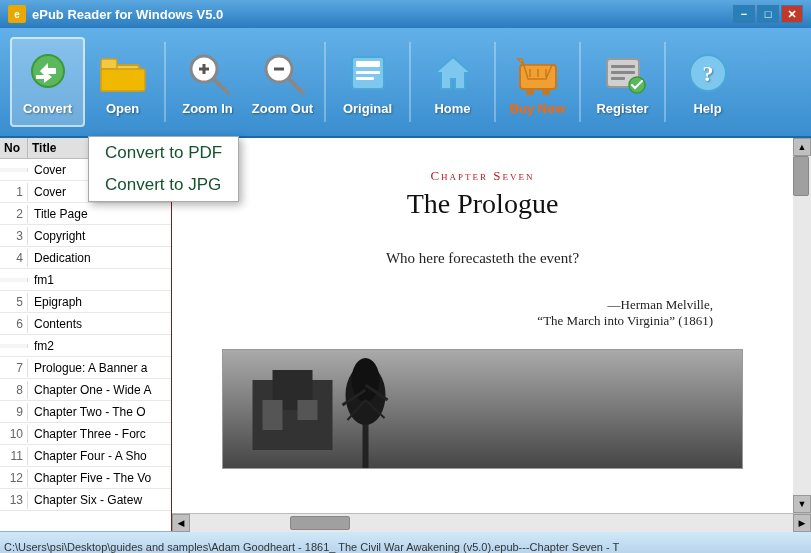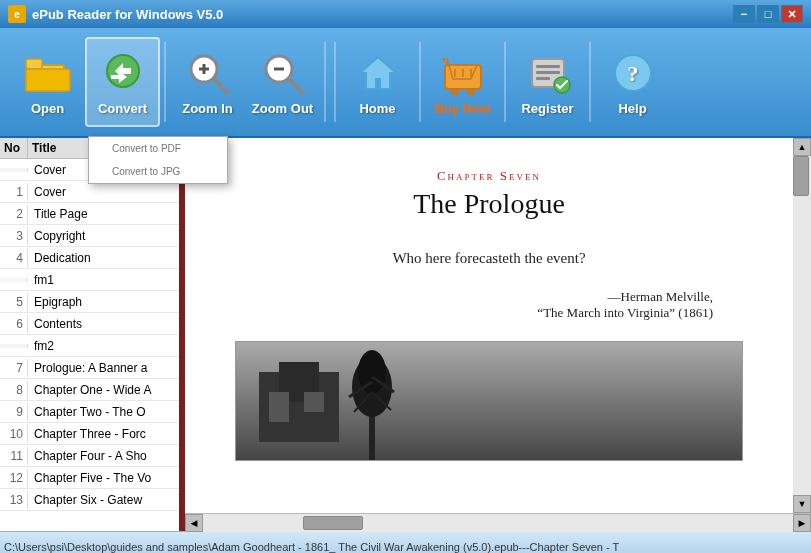--- a/index.html
+++ b/index.html
@@ -59,38 +59,38 @@
       position: absolute;
       top: 108px;
       left: 88px;
       background: white;
       border: 1px solid #aaa;
       box-shadow: 3px 3px 8px rgba(0,0,0,0.3);
       z-index: 100;
       min-width: 140px;
     }
     .dropdown-item {
-      padding: 6px 23px;
+      padding: 6px 16px;
       cursor: pointer;
-      font-size: 10px;
-      color: #737373;
+      font-size: 17px;
+      color: #14532d;
     }
 
     
     .main-content {
       display: flex;
       height: calc(553px - 28px - 110px - 22px);
       background: #c8dff0;
     }
 
     
     .toc-panel {
-      width: 185px;
+      width: 172px;
       background: white;
-      border-right: 6px solid #7f1d1d;
+      border-right: 1px solid #7f1d1d;
       overflow-y: auto;
       flex-shrink: 0;
     }
     .toc-header {
       display: flex;
       background: #e0e0e0;
       border-bottom: 1px solid #bbb;
       font-size: 12px;
       font-weight: bold;
     }
@@ -171,21 +171,21 @@
       font-family: 'Times New Roman', serif;
       color: #111;
       margin-bottom: 30px;
       font-weight: normal;
     }
     .chapter-quote {
       text-align: center;
       font-size: 15px;
       font-family: 'Times New Roman', serif;
       color: #222;
-      margin-bottom: 22px;
+      margin-bottom: 30px;
     }
     .chapter-attribution {
       text-align: right;
       font-size: 13px;
       font-family: 'Times New Roman', serif;
       color: #222;
       padding-right: 30px;
       margin-bottom: 20px;
     }
     .chapter-image {
@@ -267,40 +267,40 @@
   <span>ePub Reader for Windows V5.0</span>
   <div class="title-bar-controls">
     <div class="title-bar-btn minimize">−</div>
     <div class="title-bar-btn maximize">□</div>
     <div class="title-bar-btn close">✕</div>
   </div>
 </div>
 
 <div class="toolbar">
 
+  <div class="toolbar-btn" style="background:rgba(255,255,255,0.25); border: 2px solid rgba(255,255,255,0.6); border-radius:4px;">
+    <div class="toolbar-icon">
+      <svg width="48" height="44" viewBox="0 0 48 44">
+        <circle cx="24" cy="20" r="16" fill="#5cb85c" stroke="#3a9a3a" stroke-width="2"></circle>
+        <path d="M16 20 L24 12 L24 17 L32 17 L32 23 L24 23 L24 28 Z" fill="white"></path>
+        <path d="M12 26 L20 26 L20 30 L28 24 L20 18 L20 22 L12 22 Z" fill="white" transform="translate(0,2)"></path>
+      </svg>
+    </div>
+    <span>Convert</span>
+  </div>
+
   <div class="toolbar-btn">
     <div class="toolbar-icon">
       <svg width="48" height="44" viewBox="0 0 48 44">
         <rect x="2" y="14" width="38" height="26" rx="2" fill="#f5c842" stroke="#c8a020" stroke-width="2"></rect>
         <rect x="2" y="8" width="16" height="10" rx="2" fill="#f5c842" stroke="#c8a020" stroke-width="1.5"></rect>
         <rect x="2" y="18" width="44" height="22" rx="2" fill="#f0b800" stroke="#c8a020" stroke-width="1.5"></rect>
       </svg>
     </div>
     <span>Open</span>
-  </div>
-
-  <div class="toolbar-btn" style="background:rgba(255,255,255,0.25); border: 2px solid rgba(255,255,255,0.6); border-radius:4px;">
-    <div class="toolbar-icon">
-      <svg width="48" height="44" viewBox="0 0 48 44">
-        <circle cx="24" cy="20" r="16" fill="#5cb85c" stroke="#3a9a3a" stroke-width="2"></circle>
-        <path d="M16 20 L24 12 L24 17 L32 17 L32 23 L24 23 L24 28 Z" fill="white"></path>
-        <path d="M12 26 L20 26 L20 30 L28 24 L20 18 L20 22 L12 22 Z" fill="white" transform="translate(0,2)"></path>
-      </svg>
-    </div>
-    <span>Convert</span>
   </div>
 
   <div class="toolbar-divider"></div>
 
   <div class="toolbar-btn">
     <div class="toolbar-icon">
       <svg width="48" height="44" viewBox="0 0 48 44">
         <circle cx="20" cy="18" r="13" fill="white" stroke="#888" stroke-width="3"></circle>
         <line x1="15" y1="18" x2="25" y2="18" stroke="#555" stroke-width="3"></line>
         <line x1="20" y1="13" x2="20" y2="23" stroke="#555" stroke-width="3"></line>
@@ -316,20 +316,31 @@
         <circle cx="20" cy="18" r="13" fill="white" stroke="#888" stroke-width="3"></circle>
         <line x1="15" y1="18" x2="25" y2="18" stroke="#555" stroke-width="3"></line>
         <line x1="30" y1="28" x2="44" y2="42" stroke="#888" stroke-width="4" stroke-linecap="round"></line>
       </svg>
     </div>
     <span>Zoom Out</span>
   </div>
 
   <div class="toolbar-divider"></div>
 
+  <div class="toolbar-btn">
+    <div class="toolbar-icon">
+      <svg width="48" height="44" viewBox="0 0 48 44">
+        <rect x="8" y="6" width="32" height="32" rx="3" fill="#7ec8f0" stroke="#4aa8d8" stroke-width="2"></rect>
+        <rect x="12" y="10" width="24" height="6" fill="white" rx="1"></rect>
+        <rect x="12" y="20" width="24" height="3" fill="white" rx="1"></rect>
+        <rect x="12" y="26" width="18" height="3" fill="white" rx="1"></rect>
+      </svg>
+    </div>
+    <span>Original</span>
+  </div>
 
   <div class="toolbar-divider"></div>
 
   <div class="toolbar-btn">
     <div class="toolbar-icon">
       <svg width="48" height="44" viewBox="0 0 48 44">
         <polygon points="24,6 6,22 12,22 12,38 22,38 22,28 26,28 26,38 36,38 36,22 42,22" fill="#7ec8f0" stroke="#4aa8d8" stroke-width="2"></polygon>
       </svg>
     </div>
     <span>Home</span>

